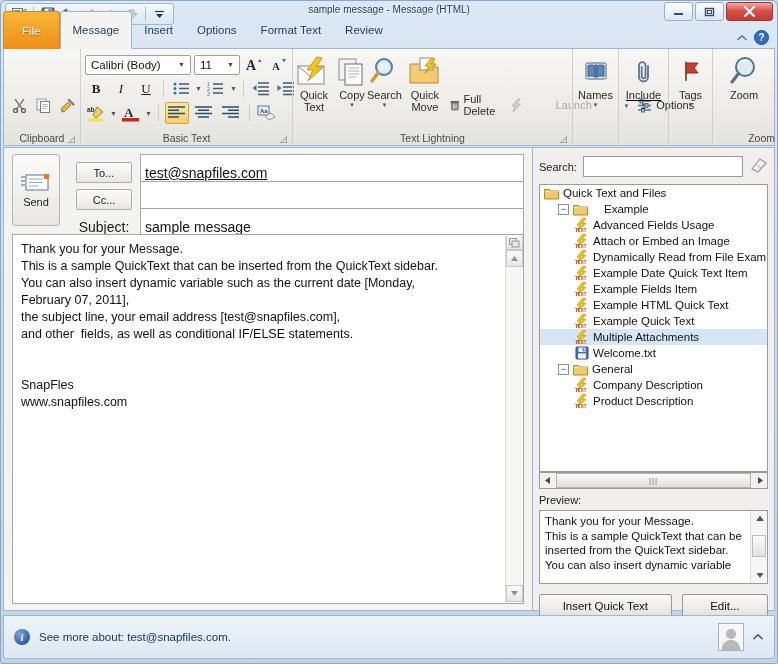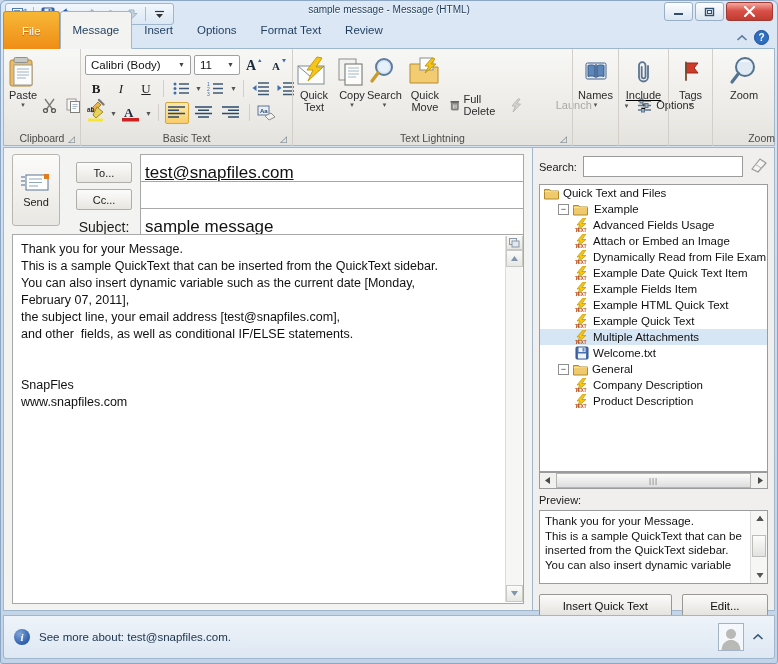--- a/index.html
+++ b/index.html
@@ -138,21 +138,21 @@
   }
   .hdrrow { position:absolute; display:flex; align-items:center; }
   .hdrbtn {
     width:56px; height:21px; border:1px solid #b0aeab; border-radius:2px;
     background: linear-gradient(#fcfcfb,#e8e6e1);
     display:flex; align-items:center; justify-content:center; font-size:11px; color:#1a1a1a;
   }
   .hdrlabel { width:56px; text-align:center; font-size:14px; color:#1a1a1a; }
   .hdrfield {
     height:37px; background:#fff; border:1px solid #a8a8a8;
-    display:flex; align-items:center; padding:0 4px; font-size:17px; color:#111;
+    display:flex; align-items:center; padding:0 4px; font-size:14px; color:#111;
   }
   .hdrfield .link { color:#111; text-decoration: underline; }
   #bodybox {
     position:absolute; left:8px; top:86px; right:8px; bottom:6px;
     background:#fff; border:1px solid #a8a8a8;
   }
   #bodytext {
     position:absolute; left:8px; top:6px; right:24px; bottom:4px;
     font-size: 12.5px; color:#111; line-height: 17px; white-space: pre-wrap;
     overflow: hidden;
@@ -336,32 +336,20 @@
           <text x="7.5" y="11.2" font-size="10" font-family="Liberation Sans, sans-serif" font-weight="bold" fill="#fff" text-anchor="middle">?</text>
         </svg>
       </span>
     </div>
   </div>
 
   <div id="ribbon">
 
     <div class="rgroup" style="width:76px;">
       <div class="rgroup-body">
-        <div class="bigbtn" style="width:46px;">
-          <span class="ico">
-            <svg width="30" height="32" viewBox="0 0 30 32">
-              <rect x="2" y="4" width="22" height="26" rx="2" fill="#e8bc6c" stroke="#b78b32"></rect>
-              <rect x="6" y="1.5" width="14" height="5" rx="1.5" fill="#c8c8c4" stroke="#8f8f8b"></rect>
-              <rect x="6" y="9" width="18" height="20" fill="#fcfcfa" stroke="#9a9a96"></rect>
-              <path d="M9 13h12M9 16h12M9 19h12M9 22h9" stroke="#9fb2c4" stroke-width="1"></path>
-            </svg>
-          </span>
-          <span>Paste</span>
-          <span class="caret">▾</span>
-        </div>
         <div class="smallcol">
           <div class="smallbtn">
             <svg width="15" height="15" viewBox="0 0 15 15">
               <path d="M3 1 L11 12 M12 1 L4 12" stroke="#7a7a76" stroke-width="1.3" fill="none"></path>
               <circle cx="3.5" cy="12.6" r="2" fill="none" stroke="#5c5c58" stroke-width="1.3"></circle>
               <circle cx="11.5" cy="12.6" r="2" fill="none" stroke="#5c5c58" stroke-width="1.3"></circle>
             </svg>
           </div>
           <div class="smallbtn">
             <svg width="15" height="15" viewBox="0 0 15 15">
@@ -756,21 +744,21 @@
           </div>
           <div class="tnode">
             <span class="tspacer" style="width: 18px;"></span>
             <span class="twist">−</span>
             <span class="ticon">
               <svg width="15" height="13" viewBox="0 0 15 13">
                 <path d="M0.5 2.5 L5.5 2.5 L6.8 4 L14.5 4 L14.5 12 L0.5 12 Z" fill="#f0c96a" stroke="#b08a2c"></path>
                 <path d="M0.5 4.6 L14.5 4.6" stroke="#fff" opacity=".5"></path>
               </svg>
             </span>
-            <span style="padding-left: 5px;">Example</span>
+            <span style="padding-left: 15px;">Example</span>
           </div>
           <div class="tnode">
             <span class="tspacer" style="width: 33px;"></span>
             <span class="ticon">
               <svg width="15" height="15" viewBox="0 0 15 15">
                 <path d="M9 0 L3 7 L6 7 L2 14 L12 5.5 L8 5.5 L12 0 Z" fill="#f6c518" stroke="#c39b0c" stroke-width=".8"></path>
                 <text x="1" y="14" font-size="4.5" font-family="Liberation Sans, sans-serif" font-weight="bold" fill="#b8441a">TEXT</text>
               </svg>
             </span>
             <span style="padding-left: 3px;">Advanced Fields Usage</span>

